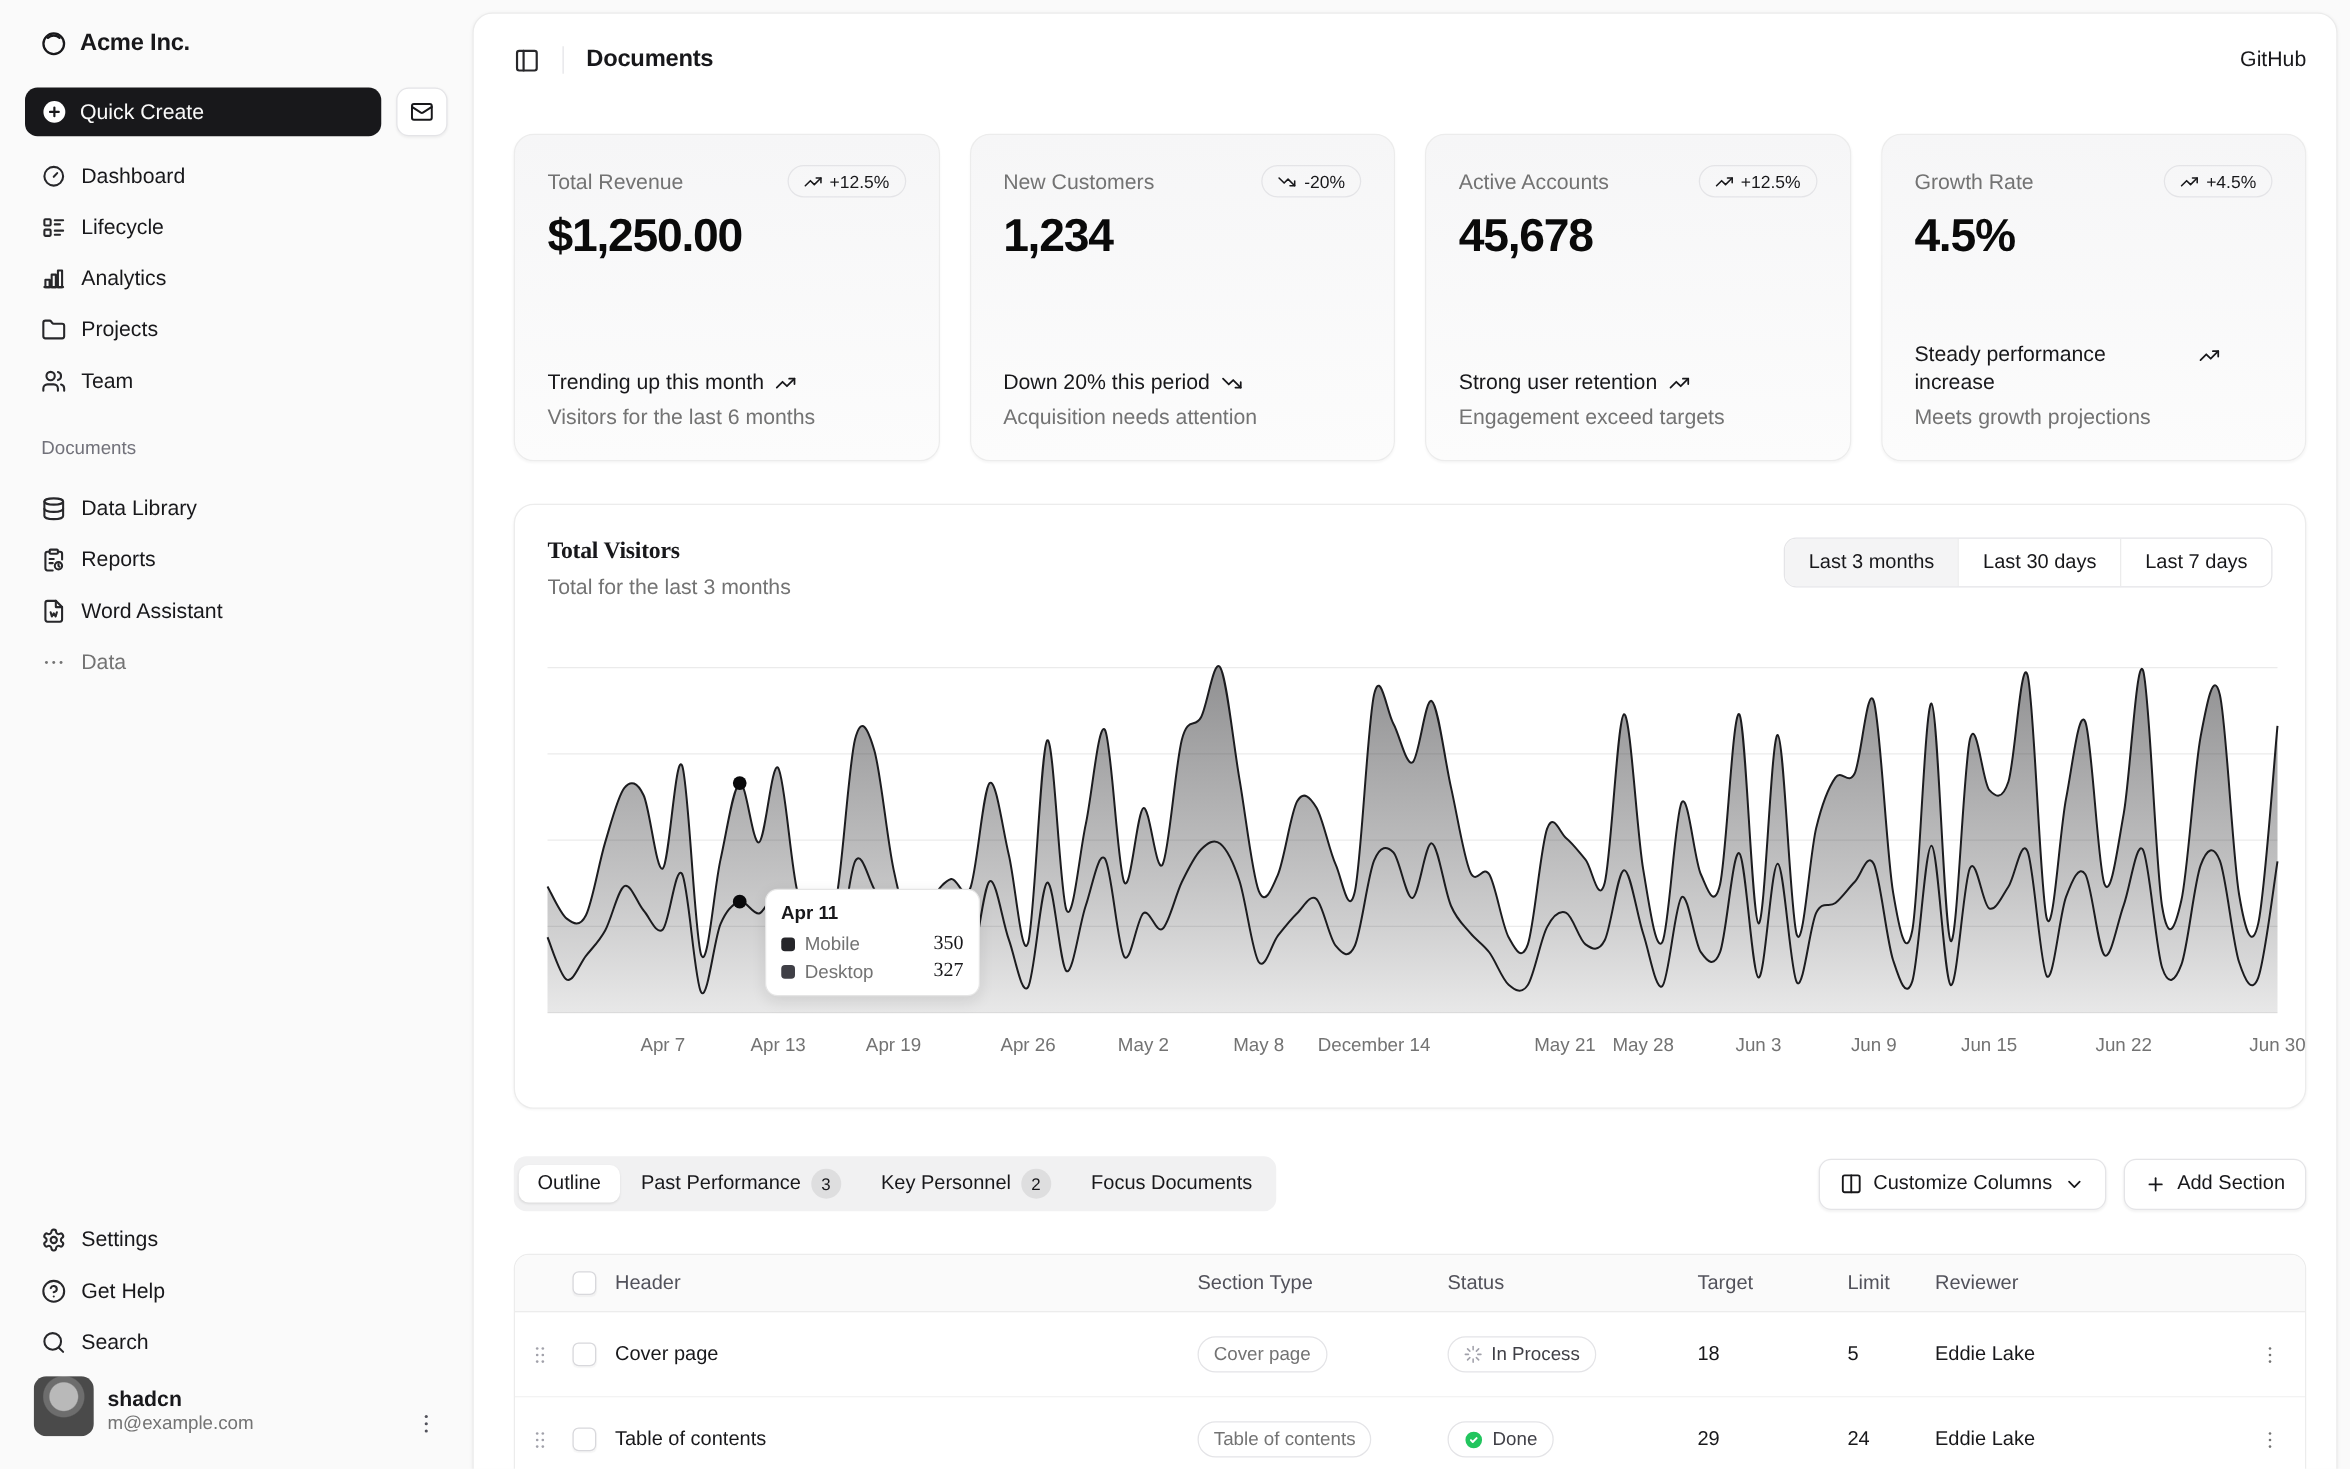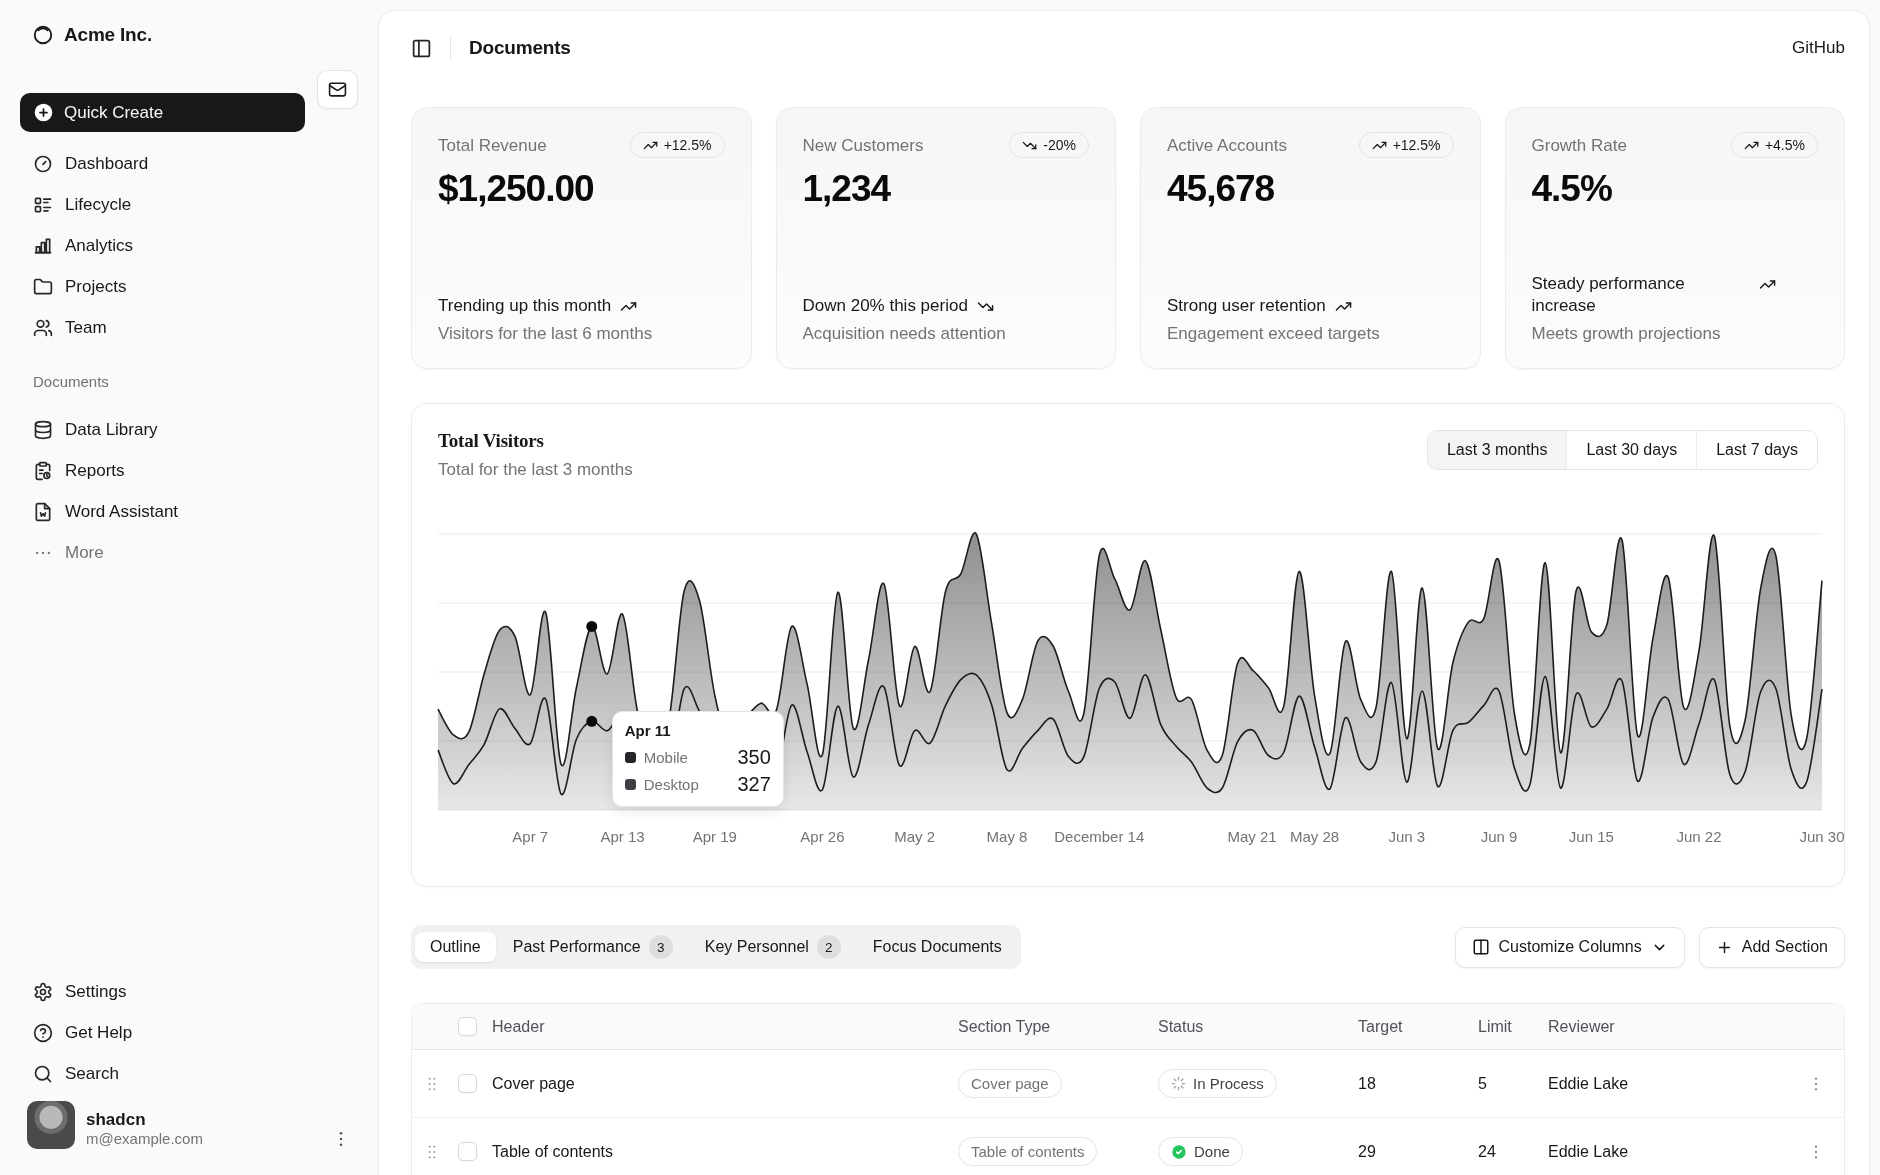--- a/index.html
+++ b/index.html
@@ -8,21 +8,21 @@
   svg.i { display:block; }
 
   
   .sidebar { position:absolute; left:0; top:0; width:378px; height:1175px; background:#fafafa;
              display:flex; flex-direction:column; padding:14px 20px 18px; }
   .brand { display:flex; align-items:center; gap:10px; padding:10px 12px; }
   .brand-name { font-size:19px; font-weight:700; letter-spacing:-0.2px; }
   .quick-row { display:flex; gap:12px; margin-top:14px; }
   .quick-create { flex:1; display:flex; align-items:center; gap:10px; background:#18181b; color:#fafafa;
                   border:none; border-radius:10px; height:39px; padding:0 13px; font-size:17px; font-weight:500;
-                  font-family:inherit; cursor:pointer;margin-top:23px; }
+                  font-family:inherit; cursor:pointer; }
   .icon-btn { width:41px; height:39px; background:#fff; border:1px solid #e4e4e7; border-radius:10px;
               display:flex; align-items:center; justify-content:center; cursor:pointer;
               box-shadow:0 1px 2px rgba(0,0,0,.05); }
   .nav { margin-top:12px; display:flex; flex-direction:column; gap:2px; }
   .nav-item { display:flex; align-items:center; gap:12px; height:39px; padding:0 13px; border-radius:10px;
               font-size:17px; color:#18181b; cursor:pointer; }
   .nav-item .i { color:#27272a; }
   .nav-item.muted, .nav-item.muted .i { color:#737373; }
   .group-label { margin:26px 13px 8px; font-size:15px; color:#71717a; }
   .side-spacer { flex:1; }
@@ -78,21 +78,21 @@
   .x-labels { position:absolute; left:0; top:296px; width:1384px; height:22px; }
   .x-labels span { position:absolute; transform:translateX(-50%); font-size:15px; color:#737373; white-space:nowrap; }
   .chart-tooltip { position:absolute; width:172px; background:#fff; border:1px solid #e5e5e5; border-radius:10px;
                    box-shadow:0 4px 12px rgba(0,0,0,.09); padding:10px 12px; z-index:5; }
   .tt-title { font-size:15px; font-weight:600; margin-bottom:7px; }
   .tt-row { display:flex; align-items:center; gap:8px; margin-top:4px; font-size:15px; }
   .sw { width:11px; height:11px; border-radius:3px; flex:none; }
   .sw-m { background:#26262a; }
   .sw-d { background:#3f3f46; }
   .tt-label { color:#737373; }
-  .tt-val { margin-left:auto; font-family:Liberation Sans, sans-serif; font-size:20px; color:#18181b; }
+  .tt-val { margin-left:auto; font-family:Liberation Serif, serif; font-size:16px; color:#18181b; }
 
   
   .toolbar { margin-top:38px; display:flex; align-items:center; }
   .tab-list { display:flex; align-items:center; background:#f1f1f2; border-radius:10px; padding:4px; gap:2px; }
   .tab { display:flex; align-items:center; gap:8px; font-size:16px; color:#18181b; padding:6px 15px;
          border-radius:8px; cursor:pointer; white-space:nowrap; }
   .tab.active { background:#fff; box-shadow:0 1px 2px rgba(0,0,0,.09); font-weight:500; }
   .tab-count { background:#dededf; border-radius:999px; min-width:24px; height:24px; display:flex;
                align-items:center; justify-content:center; font-size:13.5px; padding:0 7px; }
   .toolbar-spacer { flex:1; }
@@ -214,21 +214,21 @@
           <path d="m9 13 1.2 4 1.8-3 1.8 3 1.2-4"></path>
         </svg>
       <span>Word Assistant</span>
     </div>
     <div class="nav-item muted">
       <svg class="i" width="20" height="20" viewBox="0 0 24 24" fill="currentColor">
           <circle cx="5" cy="12" r="1.4"></circle>
           <circle cx="12" cy="12" r="1.4"></circle>
           <circle cx="19" cy="12" r="1.4"></circle>
         </svg>
-      <span>More</span>
+      <span>Data</span>
     </div>
   </nav>
 
   <div class="side-spacer"></div>
 
   <nav class="nav">
     <div class="nav-item">
       <svg class="i" width="20" height="20" viewBox="0 0 24 24" fill="none" stroke="currentColor" stroke-width="2" stroke-linecap="round" stroke-linejoin="round">
           <path d="M12.22 2h-.44a2 2 0 0 0-2 2v.18a2 2 0 0 1-1 1.73l-.43.25a2 2 0 0 1-2 0l-.15-.08a2 2 0 0 0-2.73.73l-.22.38a2 2 0 0 0 .73 2.73l.15.1a2 2 0 0 1 1 1.72v.51a2 2 0 0 1-1 1.74l-.15.09a2 2 0 0 0-.73 2.73l.22.38a2 2 0 0 0 2.73.73l.15-.08a2 2 0 0 1 2 0l.43.25a2 2 0 0 1 1 1.73V20a2 2 0 0 0 2 2h.44a2 2 0 0 0 2-2v-.18a2 2 0 0 1 1-1.73l.43-.25a2 2 0 0 1 2 0l.15.08a2 2 0 0 0 2.73-.73l.22-.39a2 2 0 0 0-.73-2.73l-.15-.08a2 2 0 0 1-1-1.74v-.5a2 2 0 0 1 1-1.74l.15-.09a2 2 0 0 0 .73-2.73l-.22-.38a2 2 0 0 0-2.73-.73l-.15.08a2 2 0 0 1-2 0l-.43-.25a2 2 0 0 1-1-1.73V4a2 2 0 0 0-2-2z"></path>
           <circle cx="12" cy="12" r="3"></circle>

